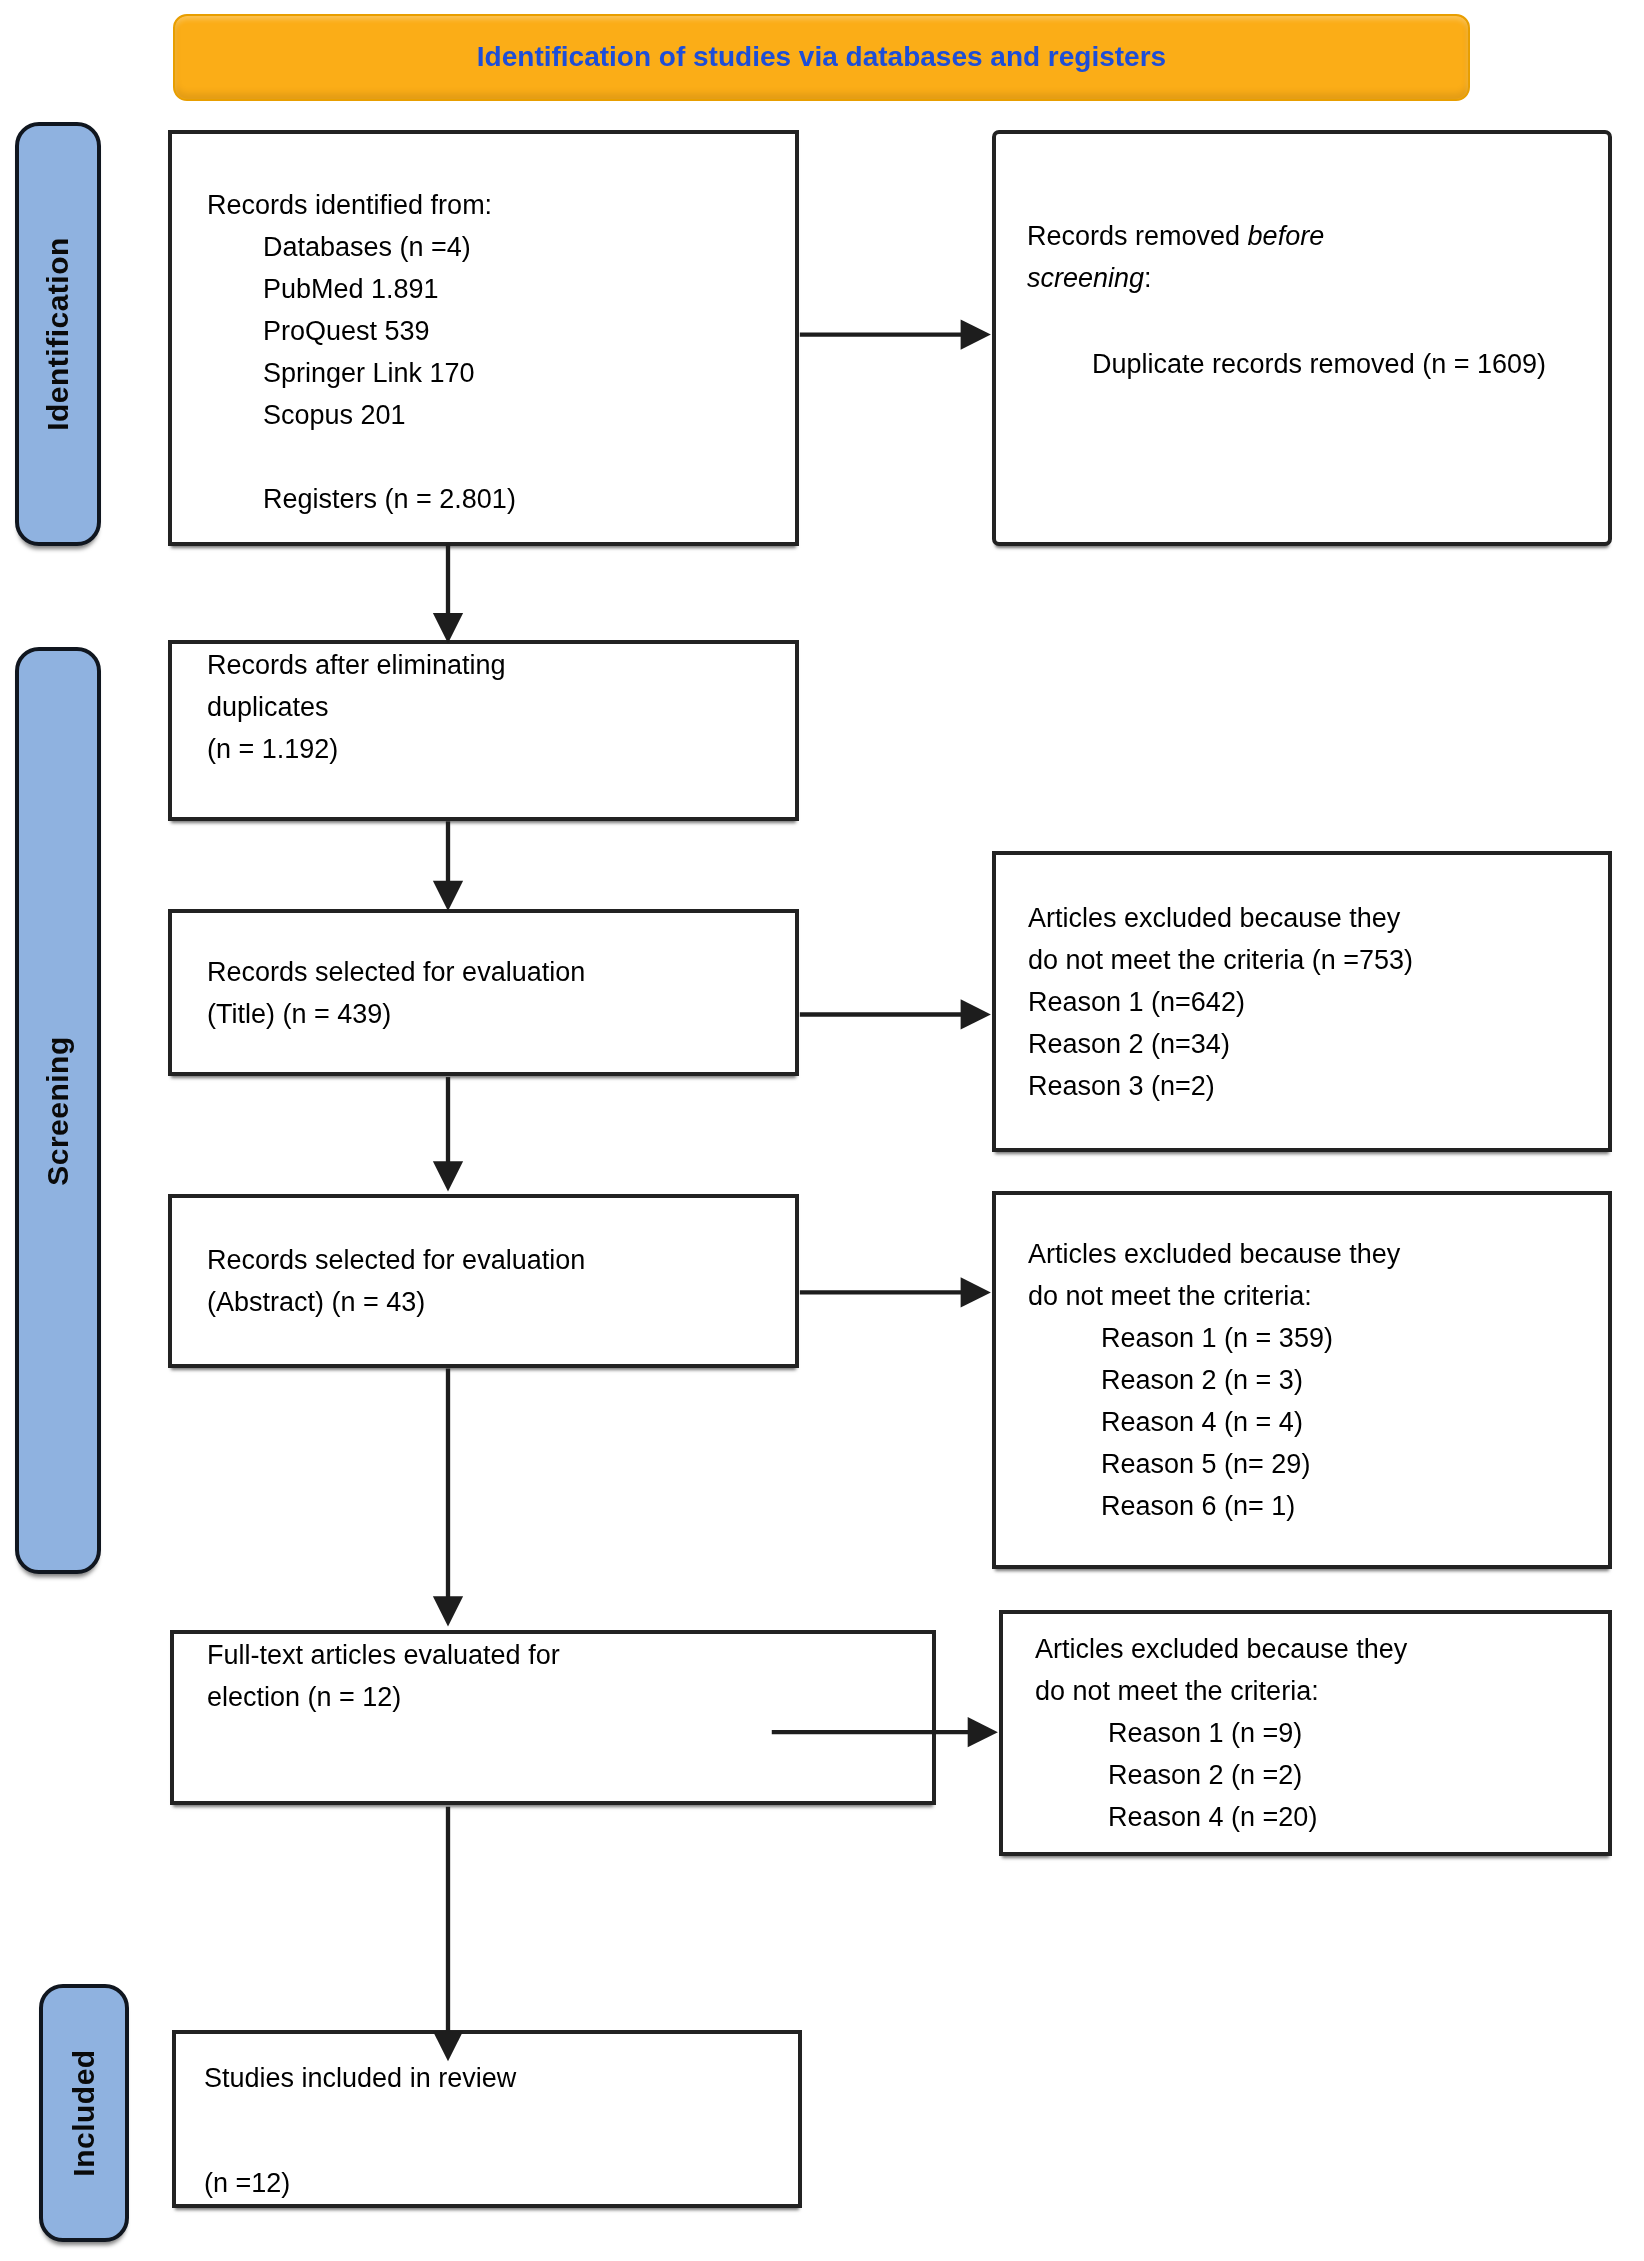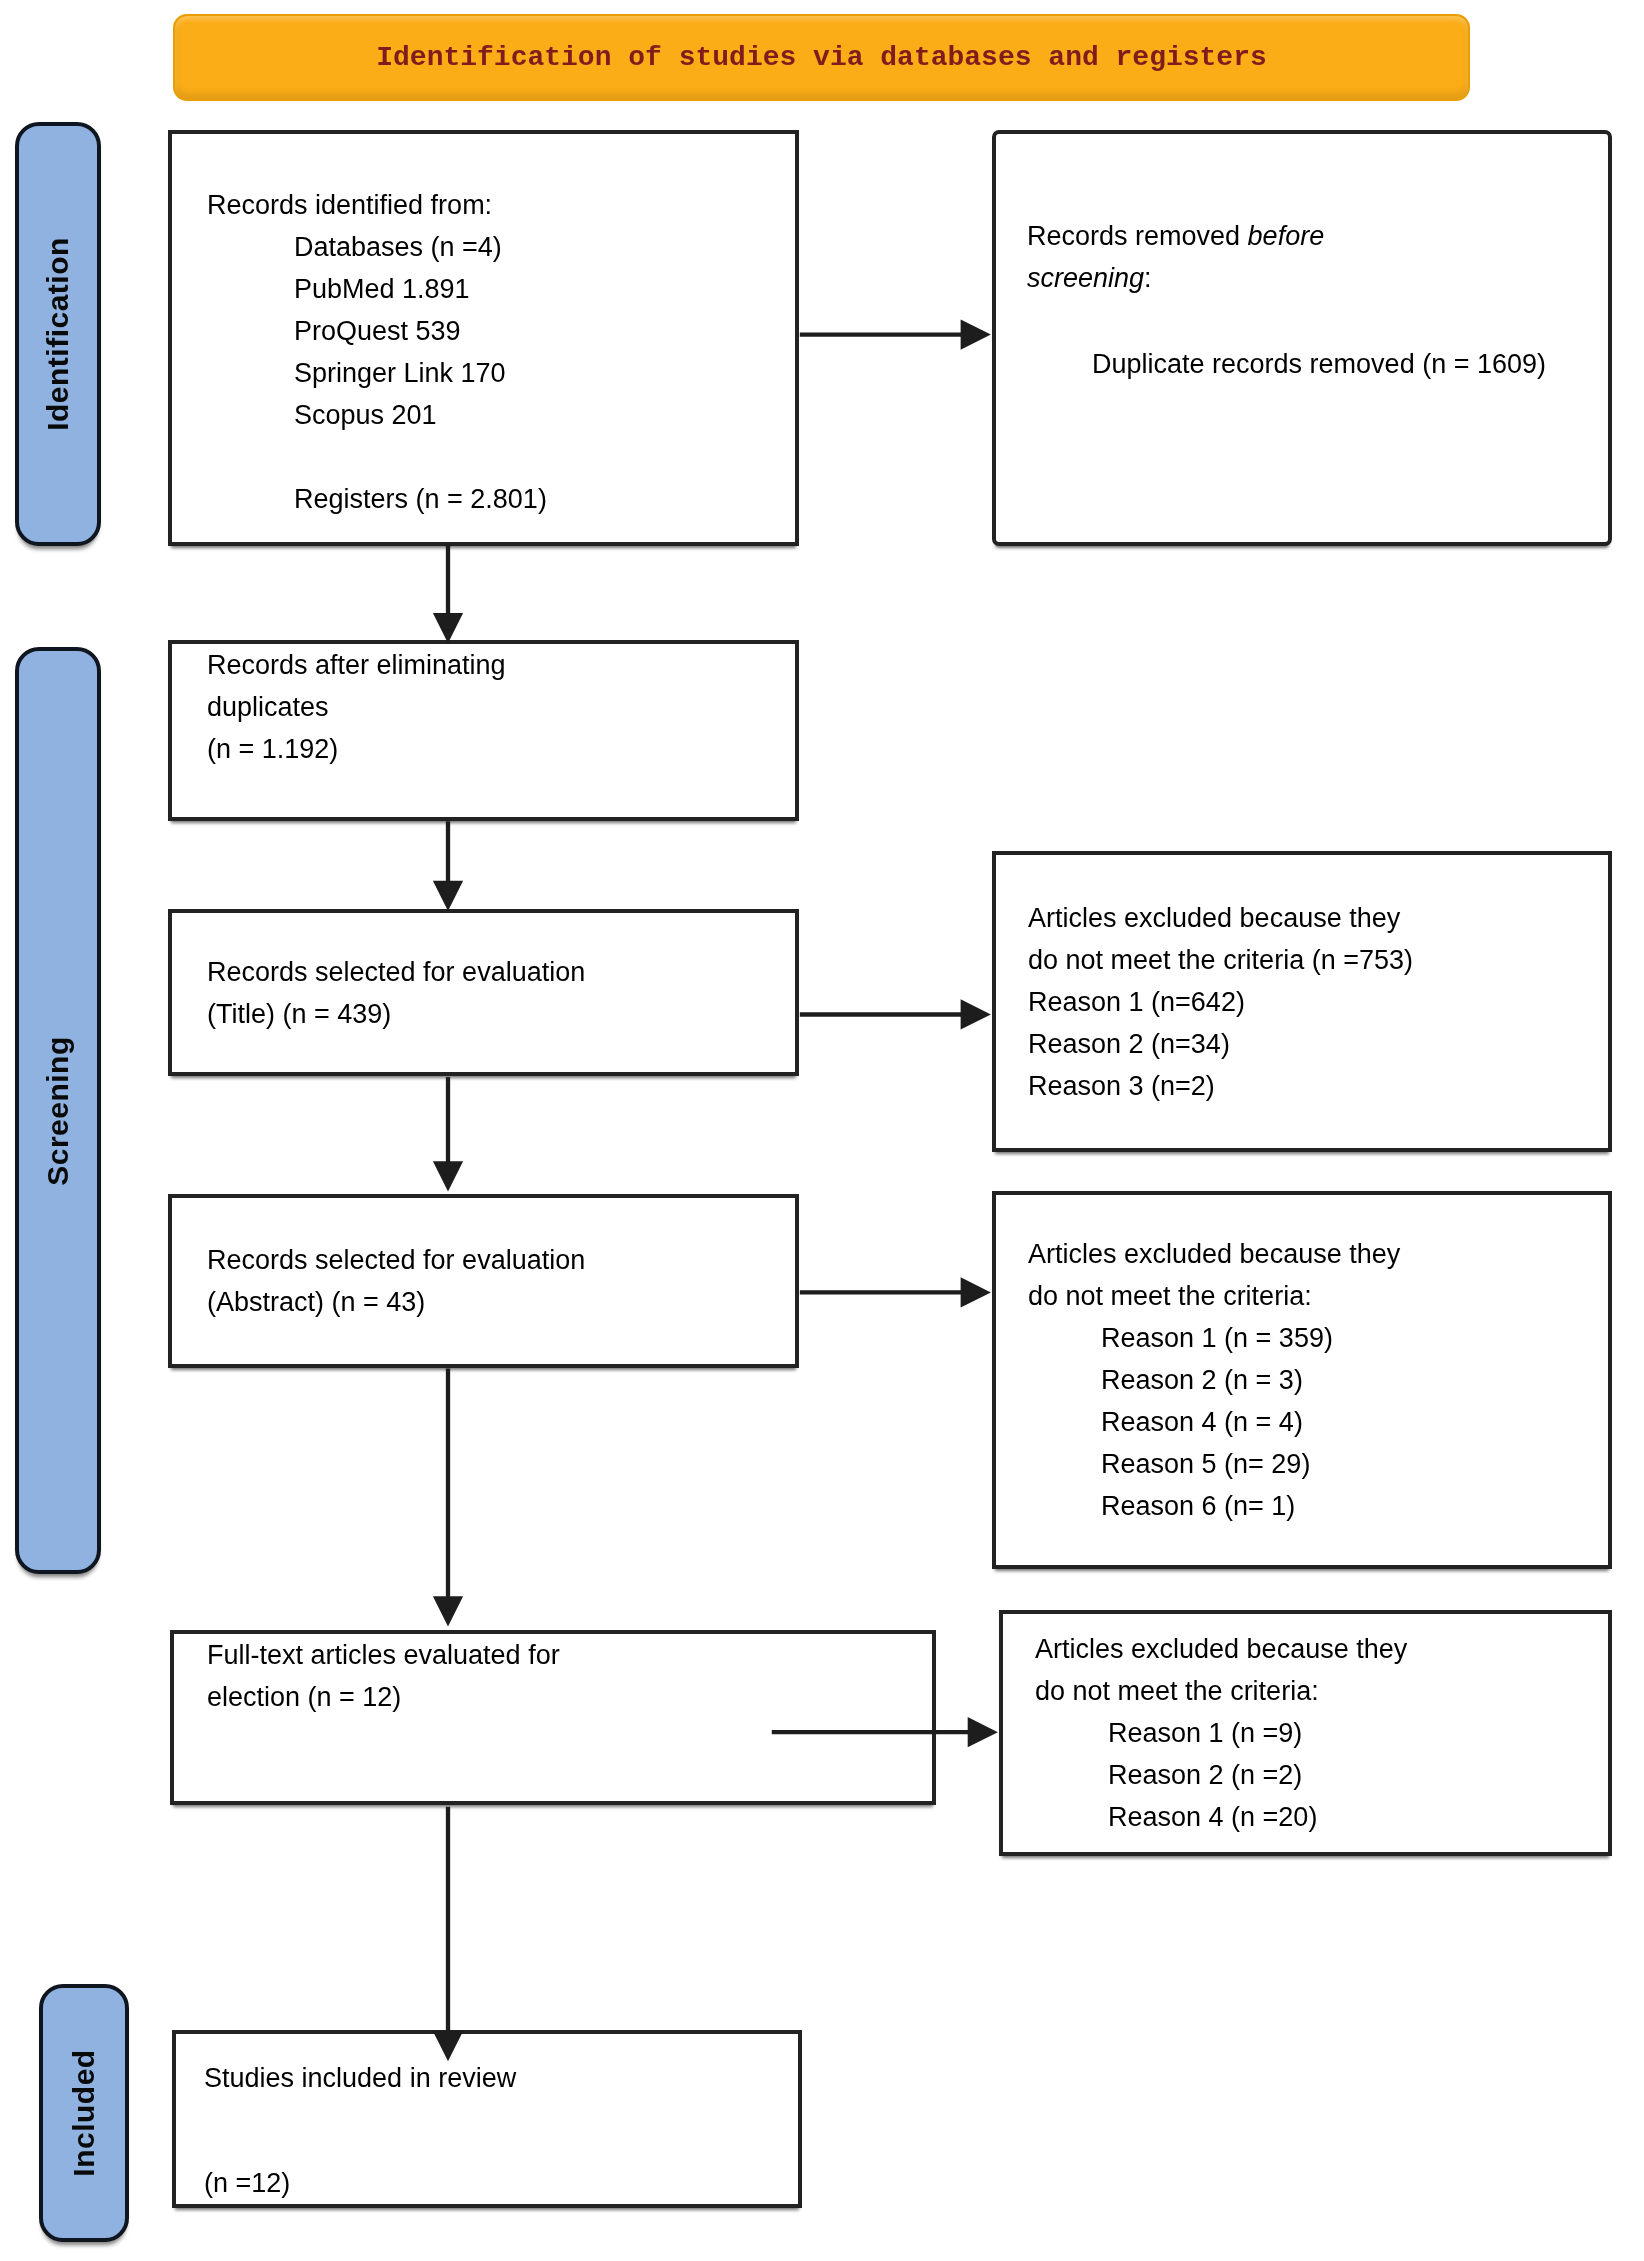--- a/index.html
+++ b/index.html
@@ -22,23 +22,22 @@
     overflow:hidden;
   }
   .banner{
     position:absolute;
     left:173px; top:13.5px; width:1297px; height:87px;
     background:var(--color-banner);
     border:2.2px solid var(--color-banner-edge);
     border-radius:14px;
     box-sizing:border-box;
     display:flex;align-items:center;justify-content:center;
-    font-size:28px;font-weight:bold;color:#7f1d1d;
+    font-size:28px;font-weight:bold;color:#1d4ed8;
     box-shadow:inset 0 -5.4px 7.6px rgba(0,0,0,.10), inset 0 3.2px 5.4px rgba(255,255,255,.28);
-    font-family:Liberation Mono, monospace;
   }
   .stage{
     position:absolute;
     background:var(--color-stage);
     border:4.3px solid var(--color-stage-edge);
     border-radius:24px;
     box-sizing:border-box;
     display:flex;align-items:center;justify-content:center;
     box-shadow:0 5.4px 4.3px -3.2px rgba(0,0,0,.50);
   }
@@ -54,21 +53,21 @@
   .fbox{
     position:absolute;
     background:#ffffff;
     border:4.3px solid var(--color-border);
     box-sizing:border-box;
     display:flex;flex-direction:column;
     font-size:27px;line-height:42px;
     box-shadow:0 4.9px 3.2px -3.2px rgba(0,0,0,.55);
   }
   .fbox .line{white-space:nowrap;}
-  .fbox .indent{margin-left:87px;}
+  .fbox .indent{margin-left:56px;}
   .fbox .reason-indent{margin-left:73px;}
   .spacer{height:42px;}
   .b1{left:168px;top:130px;width:631px;height:416px;padding:28px 16px 0 35px;justify-content:center;}
   .rb1{left:992px;top:130px;width:620px;height:416px;padding:0 16px 76px 31px;justify-content:center;border-radius:7px;}
   .rb1 .detail{margin-left:65px;width:475px;white-space:normal;margin-top:44px;}
   .b2{left:168px;top:640px;width:631px;height:181px;padding:0 16px 0 35px;justify-content:flex-start;}
   .b3{left:168px;top:909px;width:631px;height:167px;padding:0 16px 0 35px;justify-content:center;}
   .rb2{left:992px;top:851px;width:620px;height:301px;padding:0 10.8px 0 32px;justify-content:center;}
   .b4{left:168px;top:1194px;width:631px;height:174px;padding:0 16px 0 35px;justify-content:center;}
   .rb3{left:992px;top:1191px;width:620px;height:378px;padding:0 10.8px 0 32px;justify-content:center;}

